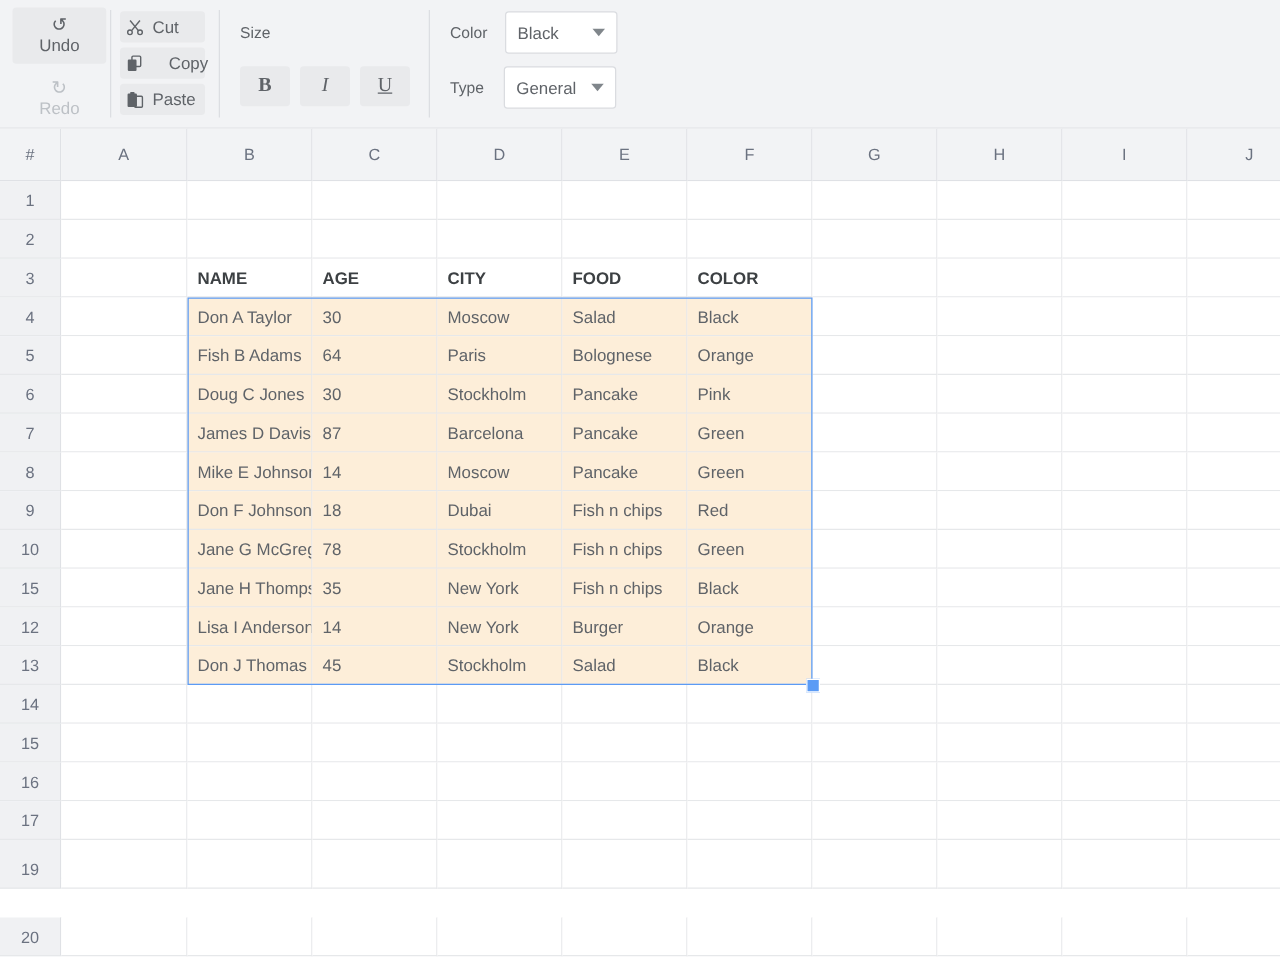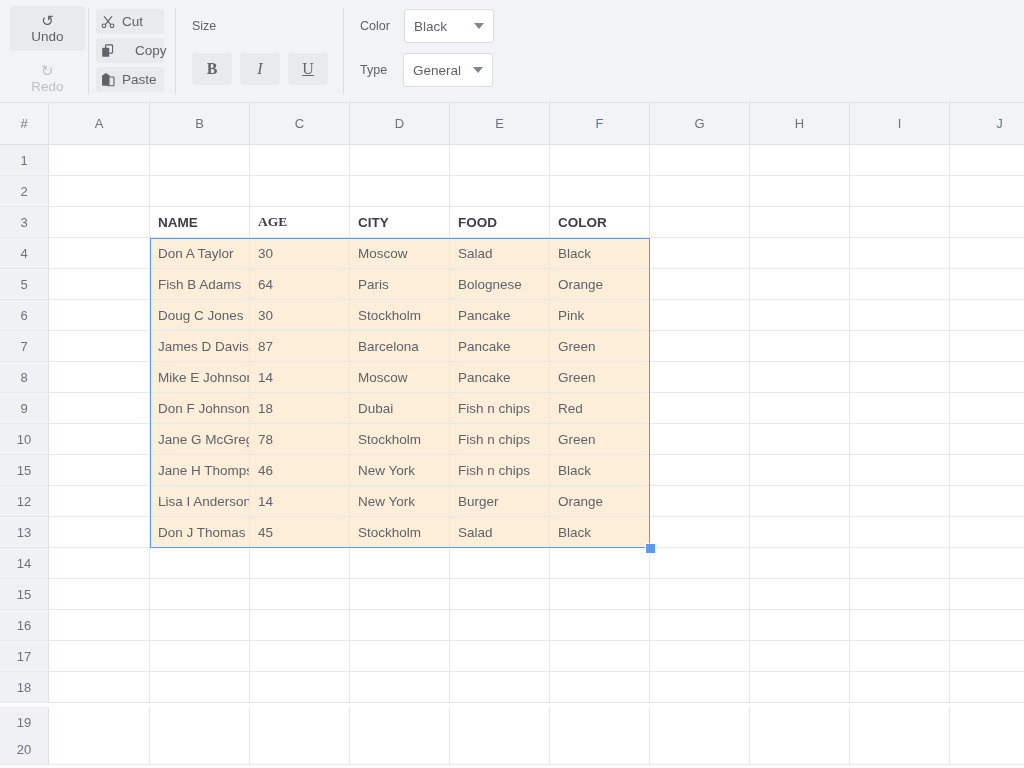--- a/index.html
+++ b/index.html
@@ -344,21 +344,21 @@
         <div class="cell" style="left: 550px; width: 100px;"></div>
         <div class="cell" style="left: 650px; width: 100px;"></div>
         <div class="cell" style="left: 750px; width: 100px;"></div>
         <div class="cell" style="left: 850px; width: 100px;"></div>
         <div class="cell" style="left: 950px; width: 100px;"></div>
       </div>
       <div class="grid-row" style="top: 104px;">
         <div class="rh">3</div>
         <div class="cell" style="left: 49px; width: 101px;"></div>
         <div class="cell hdr" style="left: 150px; width: 100px;">NAME</div>
-        <div class="cell hdr" style="left: 250px; width: 100px; font-family: Liberation Serif, serif;">AGE</div>
+        <div class="cell hdr" style="left: 250px; width: 100px;">AGE</div>
         <div class="cell hdr" style="left: 350px; width: 100px;">CITY</div>
         <div class="cell hdr" style="left: 450px; width: 100px;">FOOD</div>
         <div class="cell hdr" style="left: 550px; width: 100px;">COLOR</div>
         <div class="cell" style="left: 650px; width: 100px;"></div>
         <div class="cell" style="left: 750px; width: 100px;"></div>
         <div class="cell" style="left: 850px; width: 100px;"></div>
         <div class="cell" style="left: 950px; width: 100px;"></div>
       </div>
       <div class="grid-row" style="top: 135px;">
         <div class="rh">4</div>
@@ -448,21 +448,21 @@
         <div class="cell sel" style="left: 550px; width: 100px;">Green</div>
         <div class="cell" style="left: 650px; width: 100px;"></div>
         <div class="cell" style="left: 750px; width: 100px;"></div>
         <div class="cell" style="left: 850px; width: 100px;"></div>
         <div class="cell" style="left: 950px; width: 100px;"></div>
       </div>
       <div class="grid-row" style="top: 352px;">
         <div class="rh">15</div>
         <div class="cell" style="left: 49px; width: 101px;"></div>
         <div class="cell sel" style="left: 150px; width: 100px;">Jane H Thompson</div>
-        <div class="cell sel" style="left: 250px; width: 100px;">46</div>
+        <div class="cell sel" style="left: 250px; width: 100px;">35</div>
         <div class="cell sel" style="left: 350px; width: 100px;">New York</div>
         <div class="cell sel" style="left: 450px; width: 100px;">Fish n chips</div>
         <div class="cell sel" style="left: 550px; width: 100px;">Black</div>
         <div class="cell" style="left: 650px; width: 100px;"></div>
         <div class="cell" style="left: 750px; width: 100px;"></div>
         <div class="cell" style="left: 850px; width: 100px;"></div>
         <div class="cell" style="left: 950px; width: 100px;"></div>
       </div>
       <div class="grid-row" style="top: 383px;">
         <div class="rh">12</div>
@@ -548,21 +548,21 @@
         <div class="cell" style="left: 150px; width: 100px;"></div>
         <div class="cell" style="left: 250px; width: 100px;"></div>
         <div class="cell" style="left: 350px; width: 100px;"></div>
         <div class="cell" style="left: 450px; width: 100px;"></div>
         <div class="cell" style="left: 550px; width: 100px;"></div>
         <div class="cell" style="left: 650px; width: 100px;"></div>
         <div class="cell" style="left: 750px; width: 100px;"></div>
         <div class="cell" style="left: 850px; width: 100px;"></div>
         <div class="cell" style="left: 950px; width: 100px;"></div>
       </div>
-      <div class="grid-row" style="top: 577px; margin-top: 27px;">
+      <div class="grid-row" style="top: 577px;">
         <div class="rh">19</div>
         <div class="cell" style="left: 49px; width: 101px;"></div>
         <div class="cell" style="left: 150px; width: 100px;"></div>
         <div class="cell" style="left: 250px; width: 100px;"></div>
         <div class="cell" style="left: 350px; width: 100px;"></div>
         <div class="cell" style="left: 450px; width: 100px;"></div>
         <div class="cell" style="left: 550px; width: 100px;"></div>
         <div class="cell" style="left: 650px; width: 100px;"></div>
         <div class="cell" style="left: 750px; width: 100px;"></div>
         <div class="cell" style="left: 850px; width: 100px;"></div>

